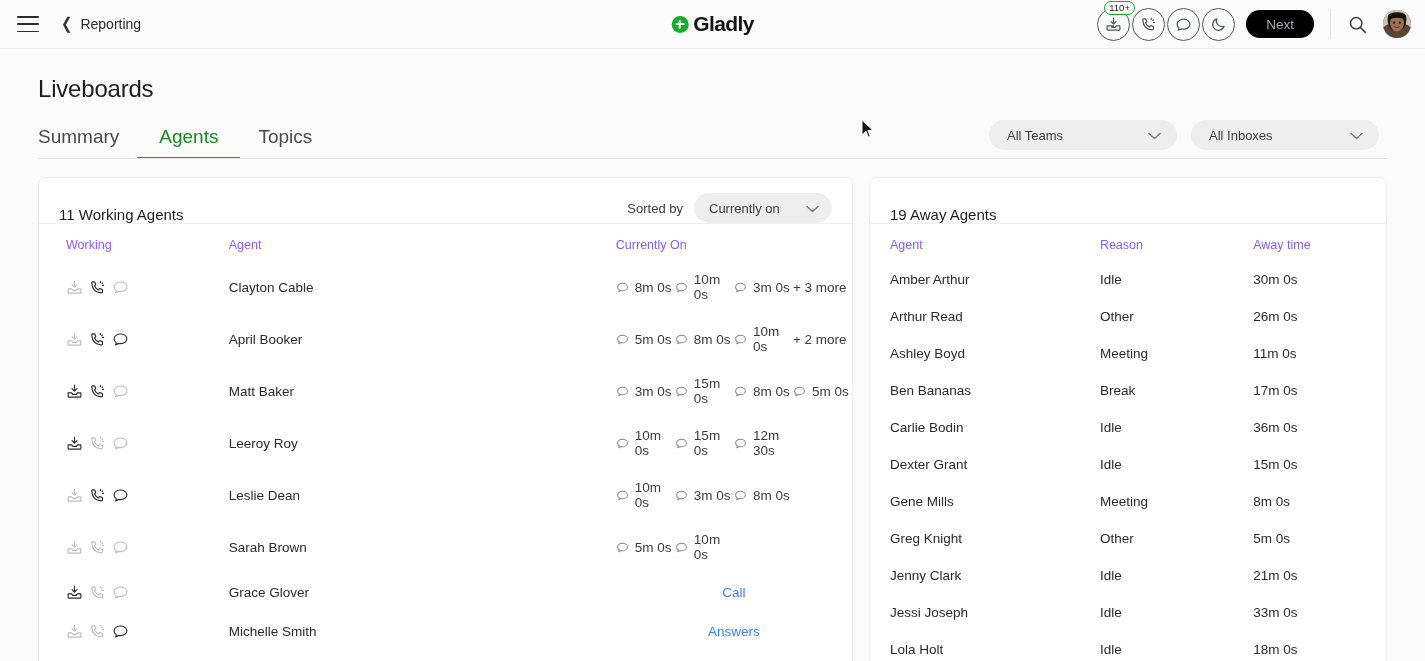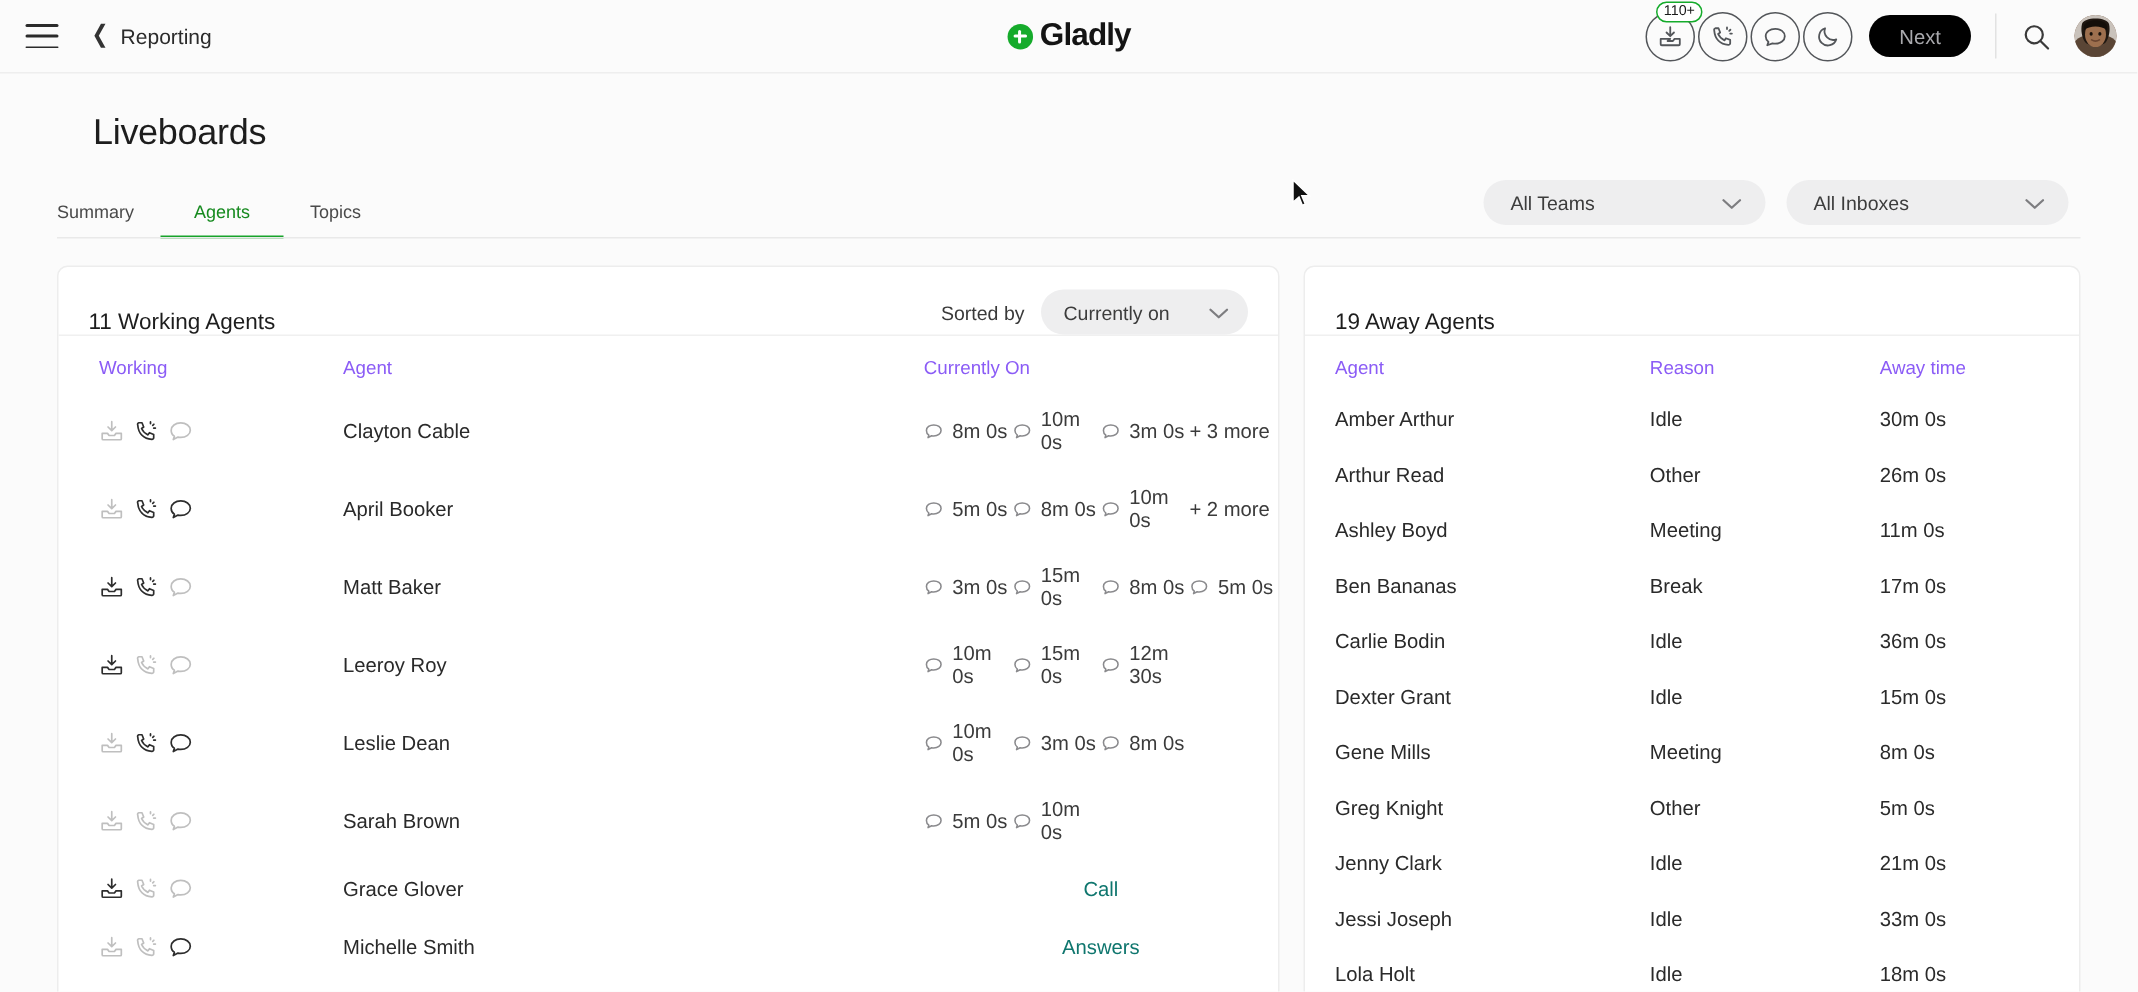--- a/index.html
+++ b/index.html
@@ -51,26 +51,26 @@
      background: #000000; color: #a9a9ad; font-size: 13.5px; display: flex; align-items: center;
      cursor: pointer; border: none; }
   .divider-v { width: 1px; height: 30px; background: #e2e2e2; margin: 0 13px 0 16px; }
   .searchbtn { width: 26px; height: 26px; display: flex; align-items: center;
       justify-content: center; cursor: pointer; margin-right: 13px;}
   .avatar { width: 28px; height: 28px; border-radius: 50%; overflow: hidden; cursor: pointer;
       background: #7c5b46; position: relative; flex: none; }
 
   
   .page { padding: 0 38px; }
-  .ptitle { font-size: 24px; color: #1d1d1d; padding-top: 26px; letter-spacing: -0.2px; margin-left: 24px; }
+  .ptitle { font-size: 24px; color: #1d1d1d; padding-top: 26px; letter-spacing: -0.2px; }
 
   .tabsrow { position: relative; margin-top: 21px; display: flex; align-items: flex-end;
      height: 35px; }
   .tabs { display: flex; }
-  .tab { font-size: 12px; color: #4a4a4a; padding: 0 0 11px; margin-right: 40px;
+  .tab { font-size: 19px; color: #4a4a4a; padding: 0 0 11px; margin-right: 40px;
      cursor: pointer; position: relative; }
   .tab.active { color: #168a1f; }
   .tab.active:after { content: ''; position: absolute; left: -22px; right: -22px; bottom: 0;
      height: 2.5px; background: #17a32a; }
   .tabsrow:after { content: ''; position: absolute; left: 0; right: 0; bottom: 0; height: 1px;
      background: #e9e9e9; }
 
   .filters { position: absolute; right: 8px; bottom: 9px; display: flex; gap: 14px; }
   .pill { width: 188px; height: 30px; background: #eeeeef; border-radius: 15px;
     display: flex; align-items: center; justify-content: space-between;
@@ -96,21 +96,21 @@
   table { border-collapse: collapse; width: 100%; }
   th { font-size: 12.5px; color: #8b5cf6; font-weight: normal; text-align: left;
      padding: 14px 0 9px; }
   td { font-size: 13.5px; color: #2a2a2a; padding: 11px 0; vertical-align: middle; }
 
   .lt { table-layout: fixed; }
   .lt th.c-work, .lt td.c-work { width: 98px; padding-left: 27px; }
   .lt th.c-agent, .lt td.c-agent { width: 200px; }
   .lt th.c-on, .lt td.c-on { width: 122px; }
   .lt td.c-on2, .lt td.c-on3, .lt td.c-on4 { width: 118px; }
-  .lt td.c-single { text-align: center; color: #0f766e; }
+  .lt td.c-single { text-align: center; color: #3b82f6; }
 
   .workicons { display: flex; align-items: center; gap: 6px; }
   .wi { width: 17px; height: 17px; display: block; }
   .wi.off { opacity: 0.3; }
 
   .chipcell { display: flex; align-items: center; gap: 6px; color: #3b3b3b; }
   .chipcell .bub { width: 13px; height: 13px; flex: none; }
   .more { color: #3b3b3b; }
 
   .rt th.r-agent, .rt td.r-agent { width: 225px; padding-left: 20px; }

